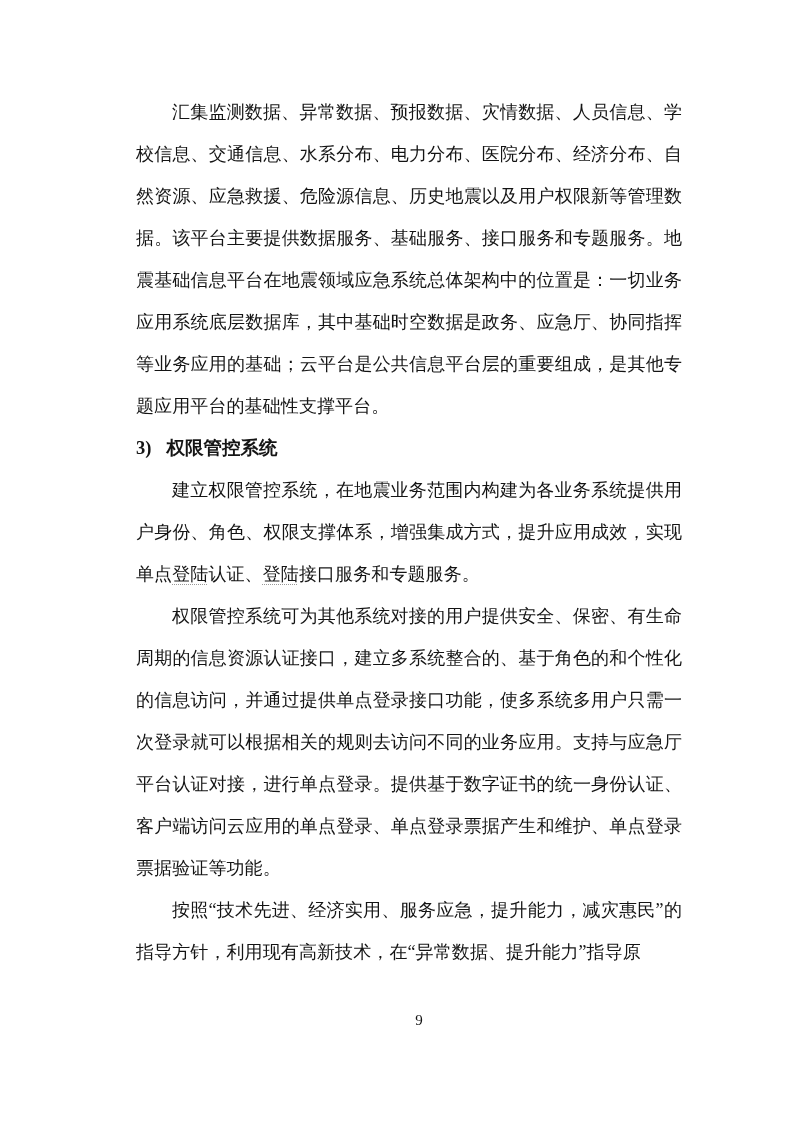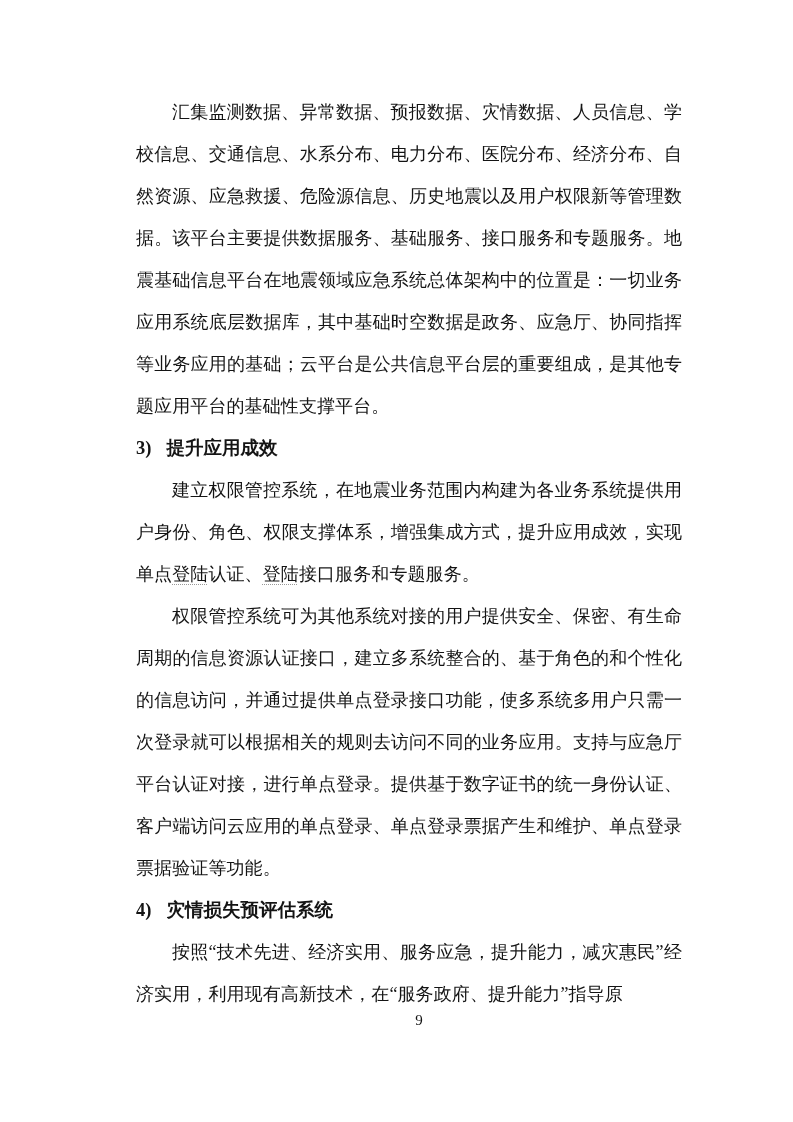--- a/index.html
+++ b/index.html
@@ -59,20 +59,19 @@
     font-family: "Liberation Serif", "DejaVu Serif", serif;
     color: #141414;
   }
 </style>
 </head>
 <body>
 
 <div class="page">
   <div class="content">
       <p class="para">汇集监测数据、异常数据、预报数据、灾情数据、人员信息、学校信息、交通信息、水系分布、电力分布、医院分布、经济分布、自然资源、应急救援、危险源信息、历史地震以及用户权限新等管理数据。该平台主要提供数据服务、基础服务、接口服务和专题服务。地震基础信息平台在地震领域应急系统总体架构中的位置是：一切业务应用系统底层数据库，其中基础时空数据是政务、应急厅、协同指挥等业务应用的基础；云平台是公共信息平台层的重要组成，是其他专题应用平台的基础性支撑平台。</p>
-      <div class="heading"><span class="h-num">3)</span><span class="h-title">提升应用成效</span></div>
+      <div class="heading"><span class="h-num">3)</span><span class="h-title">权限管控系统</span></div>
       <p class="para"><span class="">建立权限管控系统，在地震业务范围内构建为各业务系统提供用户身份、角色、权限支撑体系，增强集成方式，提升应用成效，实现单点</span><span class="misspell">登陆</span><span class="">认证、</span><span class="misspell">登陆</span><span class="">接口服务和专题服务。</span></p>
       <p class="para">权限管控系统可为其他系统对接的用户提供安全、保密、有生命周期的信息资源认证接口，建立多系统整合的、基于角色的和个性化的信息访问，并通过提供单点登录接口功能，使多系统多用户只需一次登录就可以根据相关的规则去访问不同的业务应用。支持与应急厅平台认证对接，进行单点登录。提供基于数字证书的统一身份认证、客户端访问云应用的单点登录、单点登录票据产生和维护、单点登录票据验证等功能。</p>
-      <div class="heading"><span class="h-num">4)</span><span class="h-title">灾情损失预评估系统</span></div>
-      <p class="para">按照“技术先进、经济实用、服务应急，提升能力，减灾惠民”经济实用，利用现有高新技术，在“服务政府、提升能力”指导原</p>
+      <p class="para">按照“技术先进、经济实用、服务应急，提升能力，减灾惠民”的指导方针，利用现有高新技术，在“异常数据、提升能力”指导原</p>
     </div>
   <div class="page-number">9</div>
 </div>
 
 </body></html>

